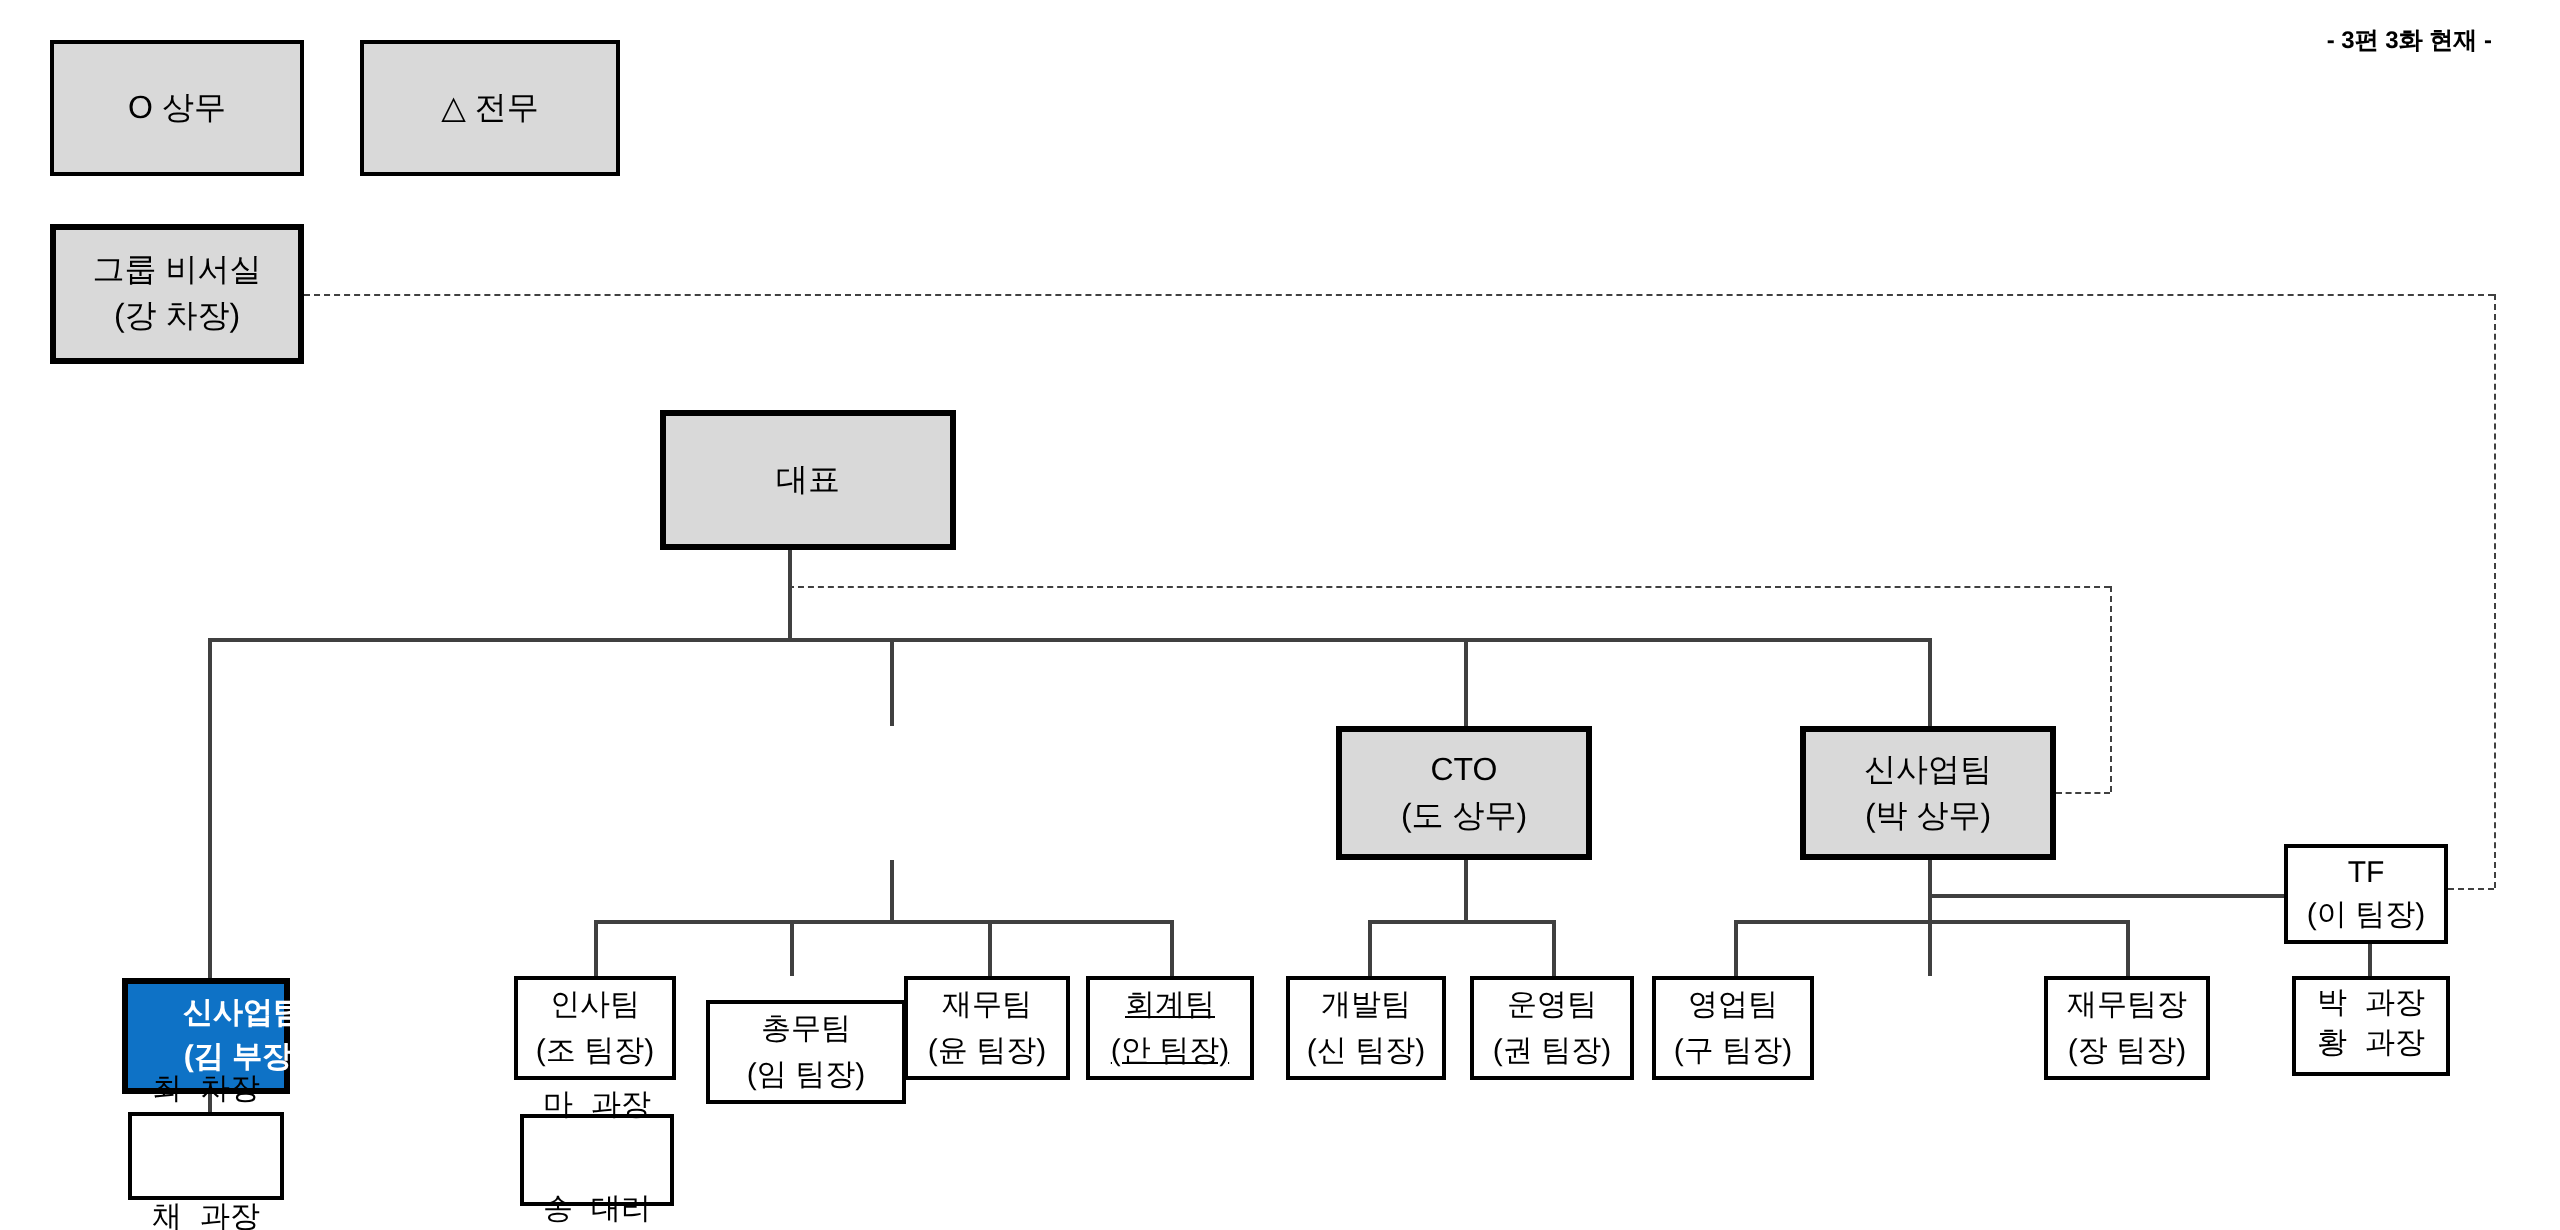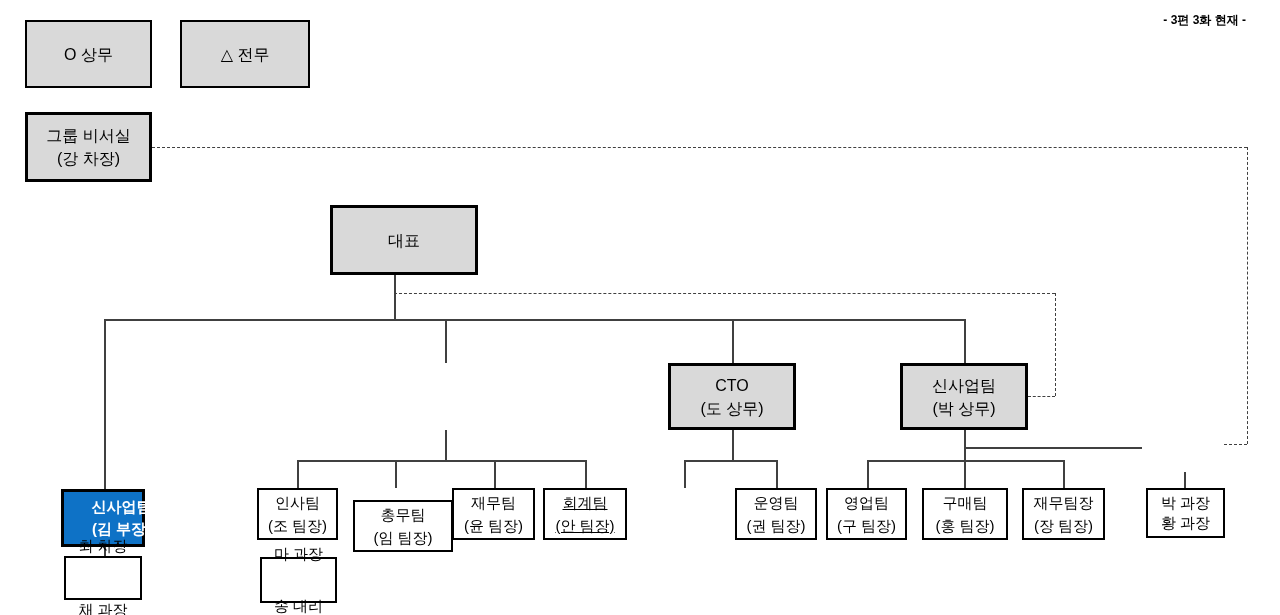--- a/index.html
+++ b/index.html
@@ -5,21 +5,21 @@
   html,body{margin:0;padding:0;background:#fff;}
   .canvas{position:relative;width:1280px;height:615px;background:#ffffff;overflow:hidden;
           font-family:"Liberation Sans","DejaVu Sans",sans-serif;color:#000;}
   .box{position:absolute;box-sizing:border-box;display:flex;flex-direction:column;
        justify-content:center;align-items:center;text-align:center;
        background:#d9d9d9;border:2px solid #000;font-size:15px;line-height:23px;}
   .box span{display:block;white-space:nowrap;}
   .exec{border-width:3px;font-size:16px;}
   .white{background:#ffffff;}
   .blue{background:#0e72c6;color:#ffffff;font-weight:700;border-width:3px;}
-  .members{line-height:20px;}
+  .members{line-height:20px;font-family:Liberation Mono, monospace;}
   .single{font-size:16px;}
   .hline{position:absolute;height:1.5px;background:#404040;}
   .vline{position:absolute;width:1.5px;background:#404040;}
   .dash-h{position:absolute;height:0;border-top:1.5px dashed #404040;}
   .dash-v{position:absolute;width:0;border-left:1.5px dashed #404040;}
   .annotation{position:absolute;top:12px;right:34px;font-size:12px;font-weight:700;}
 </style>
 </head>
 <body>
 
@@ -81,20 +81,24 @@
 
   <div class="box exec" style="left:668px;top:363px;width:128px;height:67px;">
     <span>CTO</span>
     <span>(도 상무)</span>
   </div>
   <div class="box exec" style="left:900px;top:363px;width:128px;height:67px;">
     <span>신사업팀</span>
     <span>(박 상무)</span>
   </div>
 
+  <div class="box white" style="left:1142px;top:422px;width:82px;height:50px;line-height:21px;">
+    <span>TF</span>
+    <span>(이 팀장)</span>
+  </div>
   <div class="box white members" style="left:1146px;top:488px;width:79px;height:50px;">
     <span>박 과장</span>
     <span>황 과장</span>
   </div>
 
   <div class="box blue" style="left:61px;top:489px;width:84px;height:58px;line-height:22px;padding-left:37px;">
     <span>신사업팀</span>
     <span>(김 부장)</span>
   </div>
   <div class="box white members" style="left:64px;top:556px;width:78px;height:44px;gap:44px;">
@@ -116,31 +120,31 @@
   </div>
   <div class="box white" style="left:543px;top:488px;width:84px;height:52px;text-decoration:underline;">
     <span>회계팀</span>
     <span>(안 팀장)</span>
   </div>
   <div class="box white members" style="left:260px;top:557px;width:77px;height:46px;gap:32px;">
     <span>마 과장</span>
     <span>송 대리</span>
   </div>
 
+  <div class="box white" style="left:643px;top:488px;width:80px;height:52px;">
+    <span>개발팀</span>
+    <span>(신 팀장)</span>
+  </div>
   <div class="box white" style="left:735px;top:488px;width:82px;height:52px;">
     <span>운영팀</span>
     <span>(권 팀장)</span>
   </div>
 
   <div class="box white" style="left:826px;top:488px;width:81px;height:52px;">
     <span>영업팀</span>
     <span>(구 팀장)</span>
   </div>
-  <div class="box white" style="left:922px;top:488px;width:86px;height:52px;">
-    <span>구매팀</span>
-    <span>(홍 팀장)</span>
-  </div>
   <div class="box white" style="left:1022px;top:488px;width:83px;height:52px;">
     <span>재무팀장</span>
     <span>(장 팀장)</span>
   </div>
 
 </div>
 
 </body></html>

